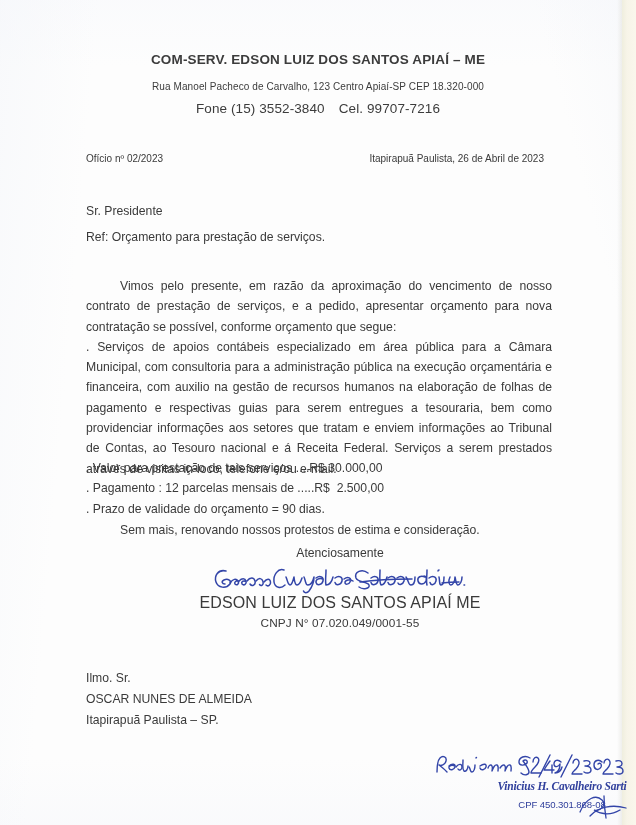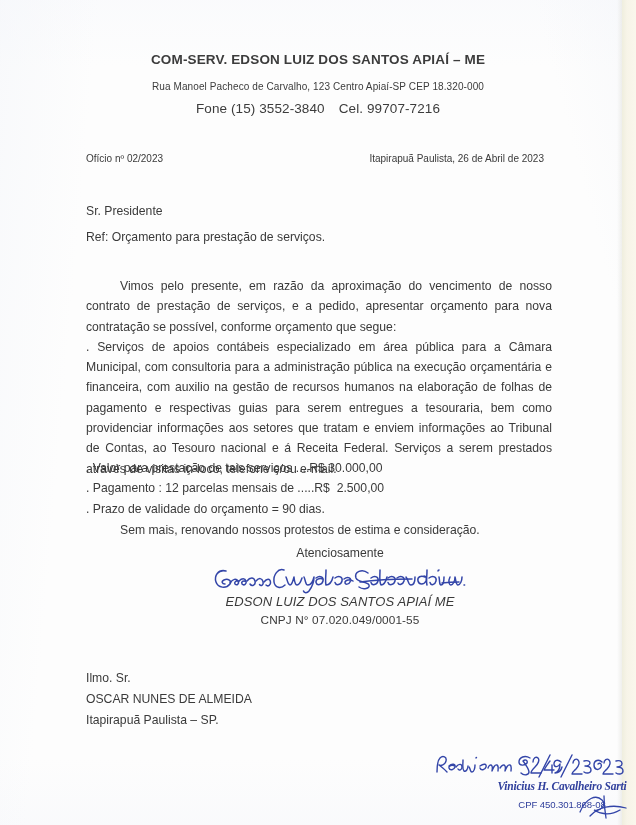--- a/index.html
+++ b/index.html
@@ -142,24 +142,23 @@
     position: relative;
     height: 34px;
   }
   .sign-graphic svg {
     position: absolute;
     left: 50%;
     transform: translateX(-50%);
     top: 0;
   }
   .sign-name {
-    font-size: 13px;
+    font-size: 16px;
     letter-spacing: 0.1px;
     margin-top: -4px;
-    font-style: italic;
   }
   .sign-cnpj {
     font-size: 11.8px;
     letter-spacing: 0.1px;
     margin-top: 4px;
   }
 
   .recipient {
     position: absolute;
     left: 86px;

